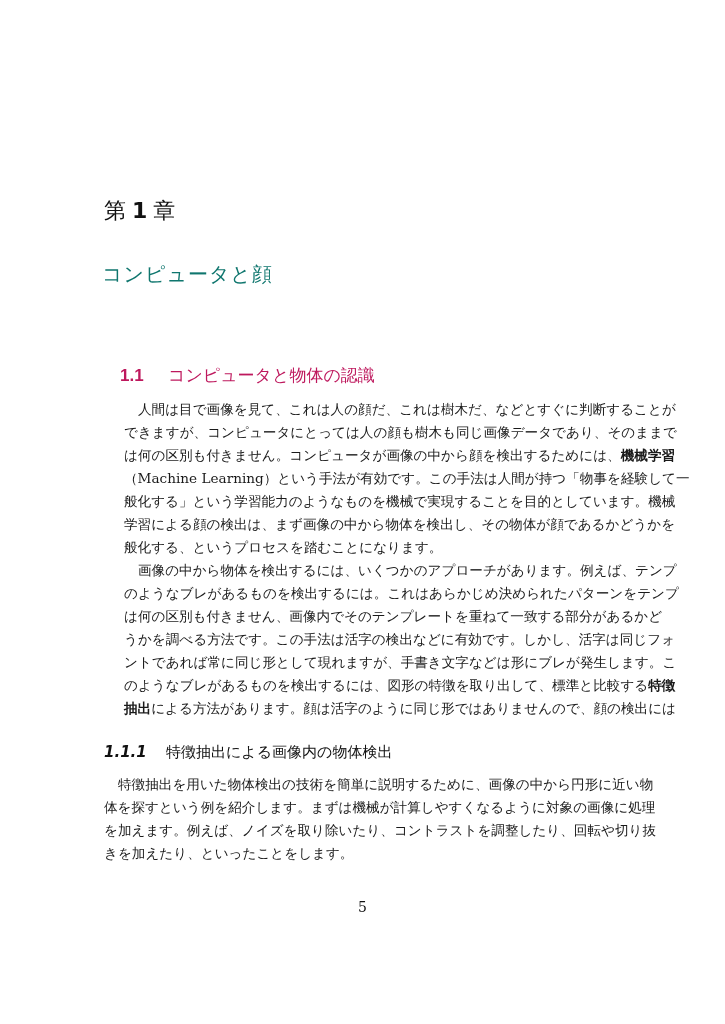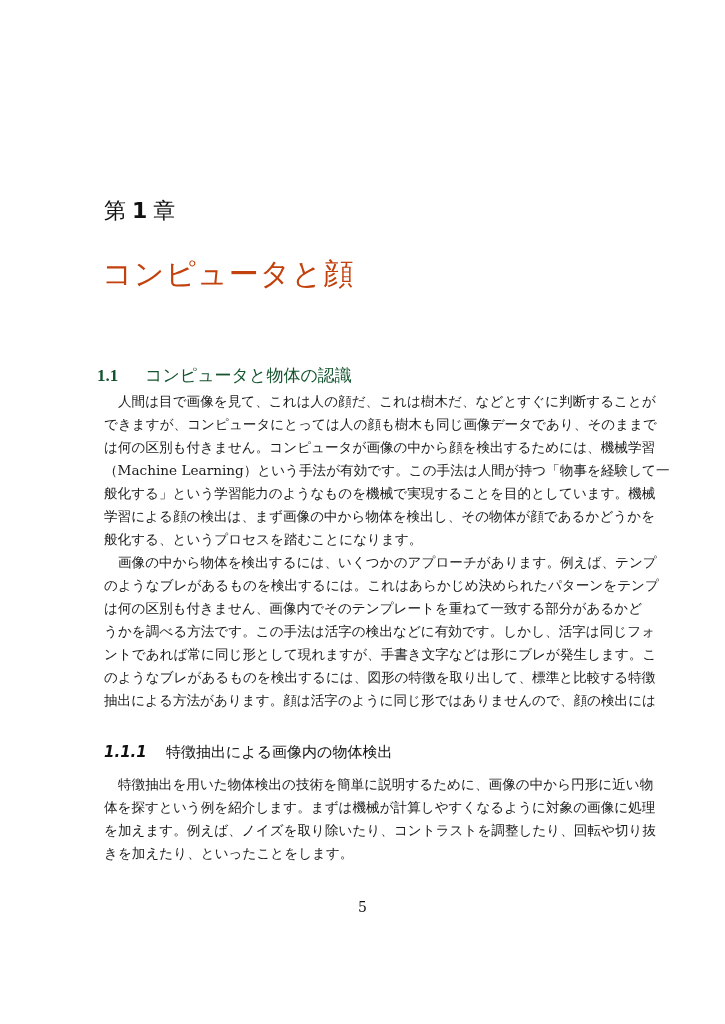--- a/index.html
+++ b/index.html
@@ -5,42 +5,42 @@
   html, body { margin: 0; padding: 0; background: #ffffff; }
   body { width: 725px; height: 1024px; position: relative; overflow: hidden; color: #1a1a1a; }
   .page { position: absolute; left: 0; top: 0; width: 697px; height: 1024px; background: #fff; }
   .chapter-label {
     position: absolute; left: 104px; top: 196px;
     font-family: "DejaVu Sans", sans-serif; font-size: 22px; line-height: 30px; color: #111;
   }
   .chapter-label .num { font-weight: bold; margin: 0 6px; }
   .chapter-title {
     position: absolute; left: 102px; top: 254px;
-    font-family: Liberation Serif, serif; font-size: 30px; line-height: 40px; color: #c2410c;
+    font-family: Liberation Serif, serif; font-size: 20px; line-height: 40px; color: #0f766e;
     letter-spacing: 1px;
   }
   .section {
-    position: absolute; left: 97px; top: 364px;
-    font-family: Liberation Serif, serif; font-size: 17px; line-height: 24px; color: #14532d;
+    position: absolute; left: 120px; top: 364px;
+    font-family: Liberation Sans, sans-serif; font-size: 17px; line-height: 24px; color: #be185d;
   }
   .section .sec-num { font-weight: bold; display: inline-block; width: 48px; }
   .subsection {
     position: absolute; left: 104px; top: 741px;
     font-family: "DejaVu Sans", sans-serif; font-size: 15px; line-height: 22px; color: #111;
   }
   .subsection .sec-num { font-weight: bold; display: inline-block; width: 62px; font-style: italic; }
   .body-block {
     position: absolute; left: 104px; width: 519px;
     font-family: "DejaVu Serif", serif; font-size: 13.6px; line-height: 23px; color: #1a1a1a;
   }
   .body-block .line { display: block; white-space: nowrap; text-align: justify; text-align-last: justify; height: 23px; }
   .body-block .line.last { text-align-last: left; }
   .body-block .line.indent { padding-left: 14px; }
-  .body-block .b { font-family: "DejaVu Sans", sans-serif; font-weight: normal; }
-  .block1 { top: 390px; }
+  .body-block .b { font-family: "DejaVu Sans", sans-serif; font-weight: bold; }
+  .block1 { top: 398px; margin-left: 20px; }
   .block2 { top: 773px; }
   .page-number {
     position: absolute; left: 0; width: 725px; top: 899px; text-align: center;
     font-family: "DejaVu Serif", serif; font-size: 14px; color: #111;
   }
 </style>
 </head>
 <body>
 
 <div class="page">

